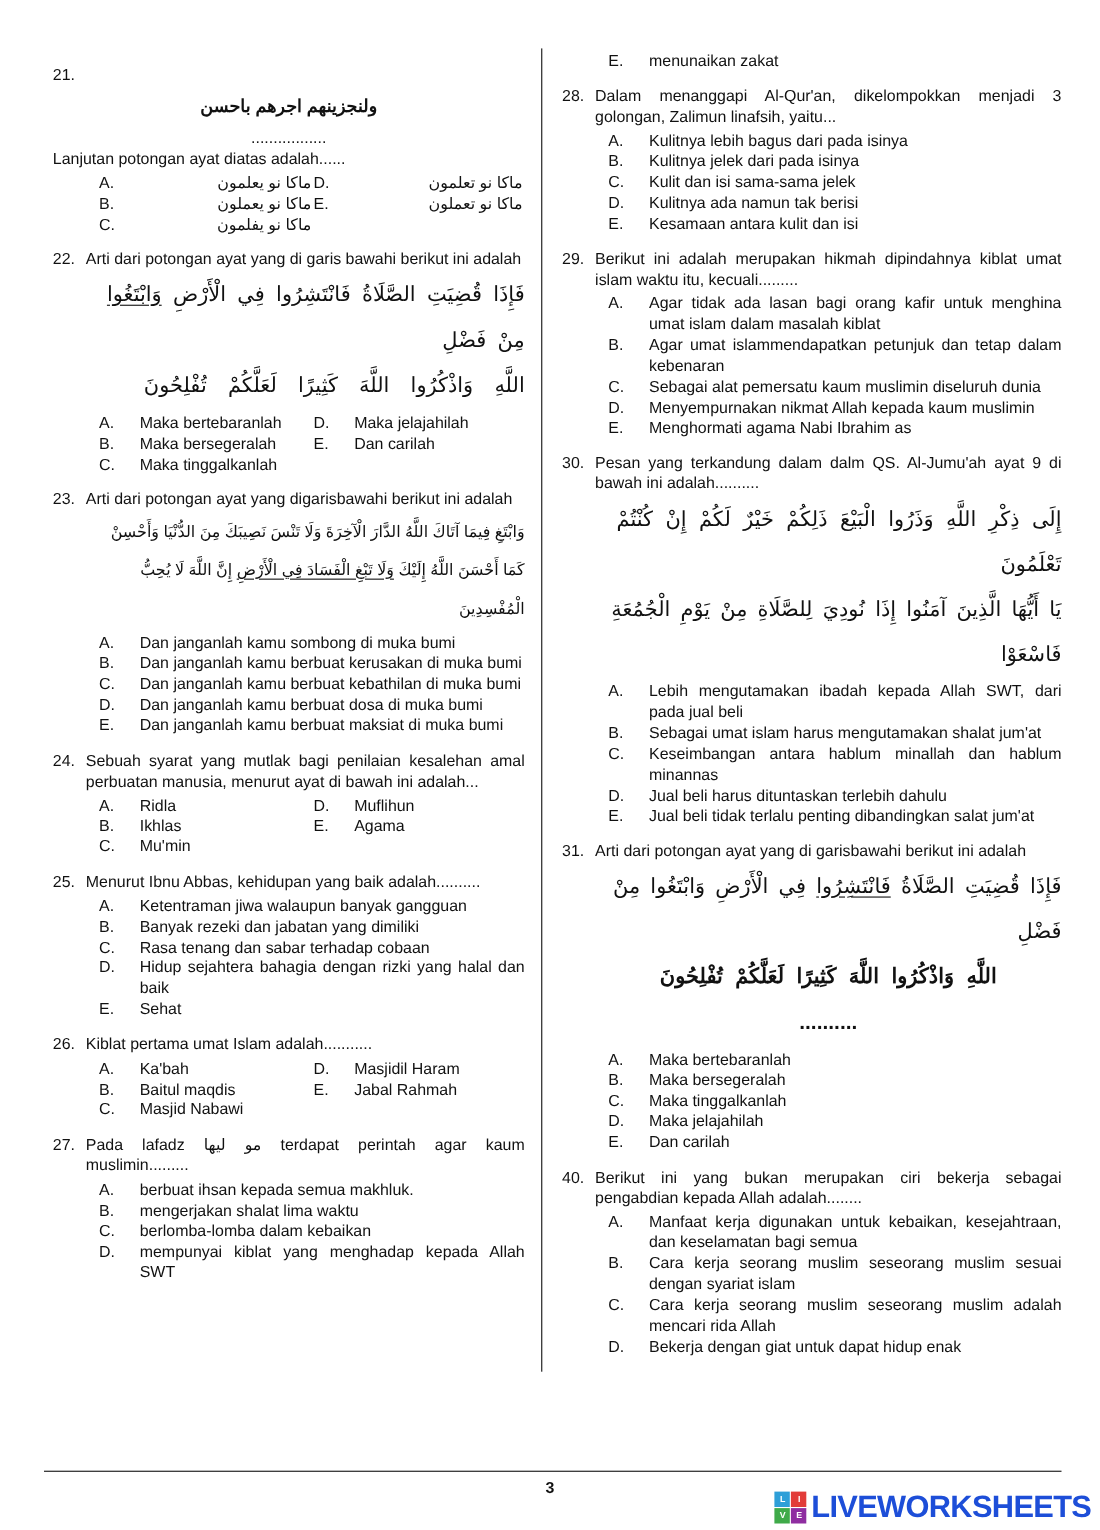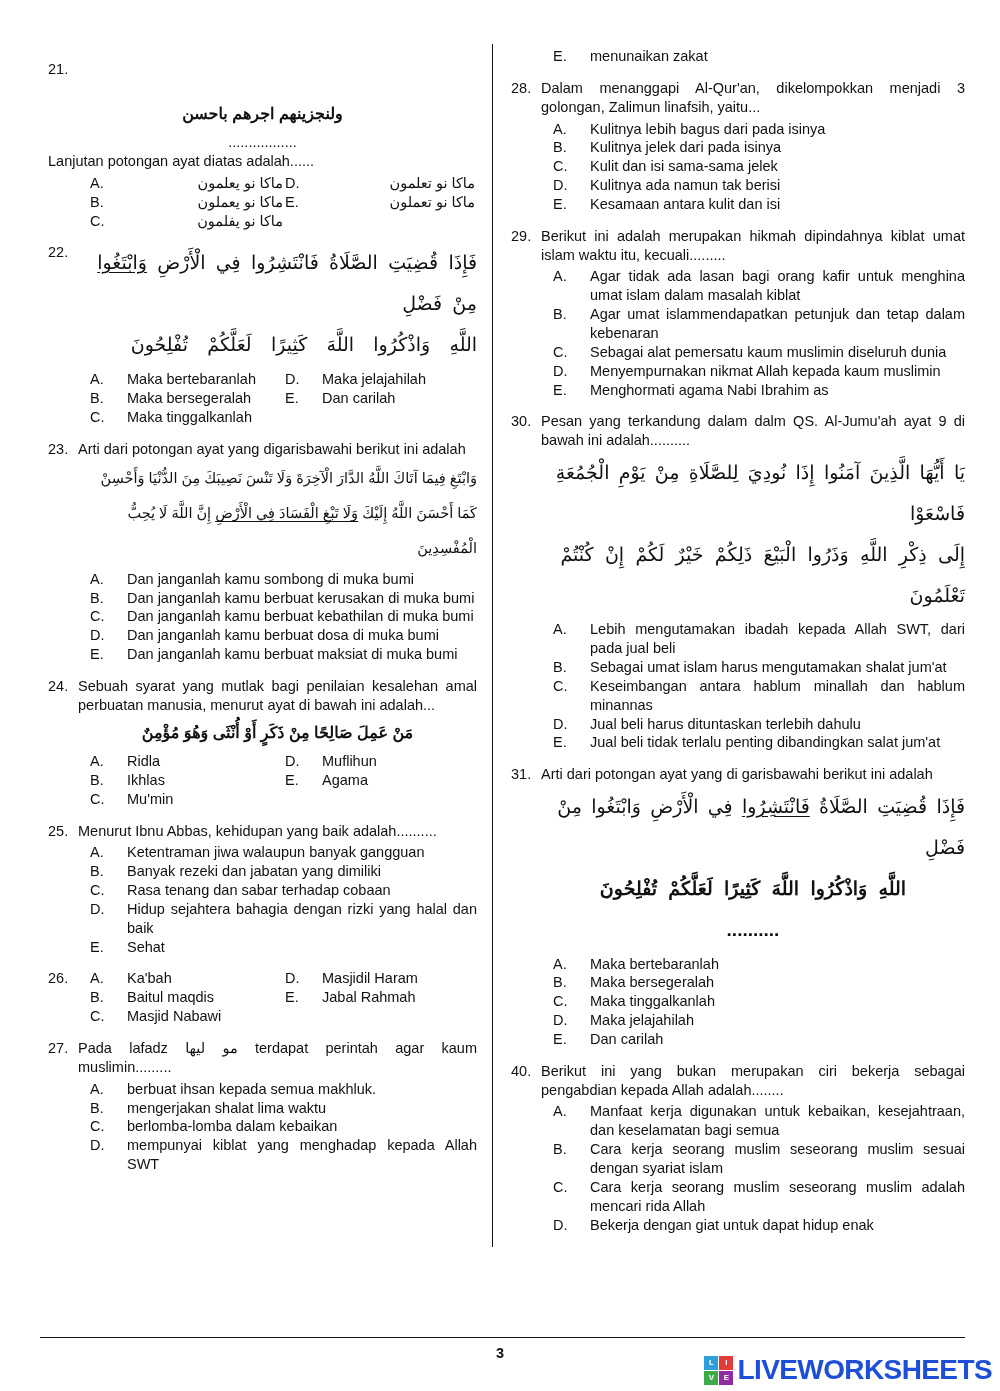--- a/index.html
+++ b/index.html
@@ -11,21 +11,21 @@
   .content{
     position:absolute;top:44px;left:48px;right:35px;
     display:flex;align-items:stretch;
   }
   .col{font-size:14.5px;line-height:1.3;}
   .col-left{width:444px;padding-right:15px;padding-top:16px;box-sizing:border-box;}
   .v-divider{width:1px;background:#111;}
   .col-right{flex:1;padding-left:18px;}
   .question{position:relative;margin-bottom:13px;}
   .q-num{position:absolute;left:0;top:0;width:32px;}
-  .q-num.own-line{position:static;margin-bottom:20px;}
+  .q-num.own-line{position:static;margin-bottom:4px;}
   .q-body{padding-left:30px;}
   .q-body.flat{padding-left:0;}
   .q-text{text-align:justify;}
   .q-text.center{text-align:center;}
   .arabic{direction:rtl;margin:3px 0 4px;}
   .ar-lg{font-size:19px;line-height:2.15;}
   .ar-md{font-size:16px;line-height:1.9;}
   .ar-sm{font-size:14.5px;line-height:2.4;}
   .ar-line{text-align:right;}
   .ar-line.center{text-align:center;font-weight:bold;}
@@ -90,20 +90,21 @@
                   <span class="opt-text ar-opt" dir="rtl">ماكا نو يفلمون</span>
                 </span>
                 <span class="cell cell2"></span>
               </div>
             </div>
           </div>
         </div>
         <div class="question">
           <div class="q-num">22.</div>
           <div class="q-body">
+            <div class="q-text">Arti dari potongan ayat yang di garis bawahi berikut ini adalah</div>
             <div class="arabic ar-lg" dir="rtl">
               <div class="ar-line" style="word-spacing: 5px;"><span>فَإِذَا قُضِيَتِ الصَّلَاةُ فَانْتَشِرُوا فِي الْأَرْضِ </span><span class="underline">وَابْتَغُوا</span><span> مِنْ فَضْلِ</span></div>
               <div class="ar-line" style="word-spacing: 14px;"><span>اللَّهِ وَاذْكُرُوا اللَّهَ كَثِيرًا لَعَلَّكُمْ تُفْلِحُونَ</span></div>
             </div>
             <div class="opts">
               <div class="opt2">
                 <span class="cell cell1">
                   <span class="opt-label">A.</span>
                   <span class="opt-text">Maka bertebaranlah</span>
                 </span>
@@ -161,23 +162,20 @@
                 <span class="opt-label">E.</span>
                 <span class="opt-text">Dan janganlah kamu berbuat maksiat di muka bumi</span>
               </div>
             </div>
           </div>
         </div>
         <div class="question">
           <div class="q-num">24.</div>
           <div class="q-body">
             <div class="q-text">Sebuah syarat yang mutlak bagi penilaian kesalehan amal perbuatan manusia, menurut ayat di bawah ini adalah...</div>
-            <div class="arabic ar-md" dir="rtl">
-              <div class="ar-line center"><span>مَنْ عَمِلَ صَالِحًا مِنْ ذَكَرٍ أَوْ أُنْثَى وَهُوَ مُؤْمِنٌ</span></div>
-            </div>
             <div class="opts">
               <div class="opt2">
                 <span class="cell cell1">
                   <span class="opt-label">A.</span>
                   <span class="opt-text">Ridla</span>
                 </span>
                 <span class="cell cell2">
                   <span class="opt-label">D.</span>
                   <span class="opt-text">Muflihun</span>
                 </span>
@@ -226,20 +224,21 @@
               <div class="opt">
                 <span class="opt-label">E.</span>
                 <span class="opt-text">Sehat</span>
               </div>
             </div>
           </div>
         </div>
         <div class="question">
           <div class="q-num">26.</div>
           <div class="q-body">
+            <div class="q-text">Kiblat pertama umat Islam adalah...........</div>
             <div class="opts">
               <div class="opt2">
                 <span class="cell cell1">
                   <span class="opt-label">A.</span>
                   <span class="opt-text">Ka'bah</span>
                 </span>
                 <span class="cell cell2">
                   <span class="opt-label">D.</span>
                   <span class="opt-text">Masjidil Haram</span>
                 </span>
@@ -355,22 +354,22 @@
                 <span class="opt-text">Menghormati agama Nabi Ibrahim as</span>
               </div>
             </div>
           </div>
         </div>
         <div class="question">
           <div class="q-num">30.</div>
           <div class="q-body">
             <div class="q-text">Pesan yang terkandung dalam dalm QS. Al-Jumu'ah ayat 9 di bawah ini  adalah..........</div>
             <div class="arabic ar-lg" dir="rtl">
+              <div class="ar-line" style="word-spacing: 6px;"><span>إِلَى ذِكْرِ اللَّهِ وَذَرُوا الْبَيْعَ ذَلِكُمْ خَيْرٌ لَكُمْ إِنْ كُنْتُمْ تَعْلَمُونَ</span></div>
               <div class="ar-line" style="word-spacing: 4px;"><span>يَا أَيُّهَا الَّذِينَ آمَنُوا إِذَا نُودِيَ لِلصَّلَاةِ مِنْ يَوْمِ الْجُمُعَةِ فَاسْعَوْا</span></div>
-              <div class="ar-line" style="word-spacing: 6px;"><span>إِلَى ذِكْرِ اللَّهِ وَذَرُوا الْبَيْعَ ذَلِكُمْ خَيْرٌ لَكُمْ إِنْ كُنْتُمْ تَعْلَمُونَ</span></div>
             </div>
             <div class="opts">
               <div class="opt">
                 <span class="opt-label">A.</span>
                 <span class="opt-text">Lebih mengutamakan ibadah kepada Allah SWT, dari pada jual beli</span>
               </div>
               <div class="opt">
                 <span class="opt-label">B.</span>
                 <span class="opt-text">Sebagai umat islam harus mengutamakan shalat jum'at</span>
               </div>

